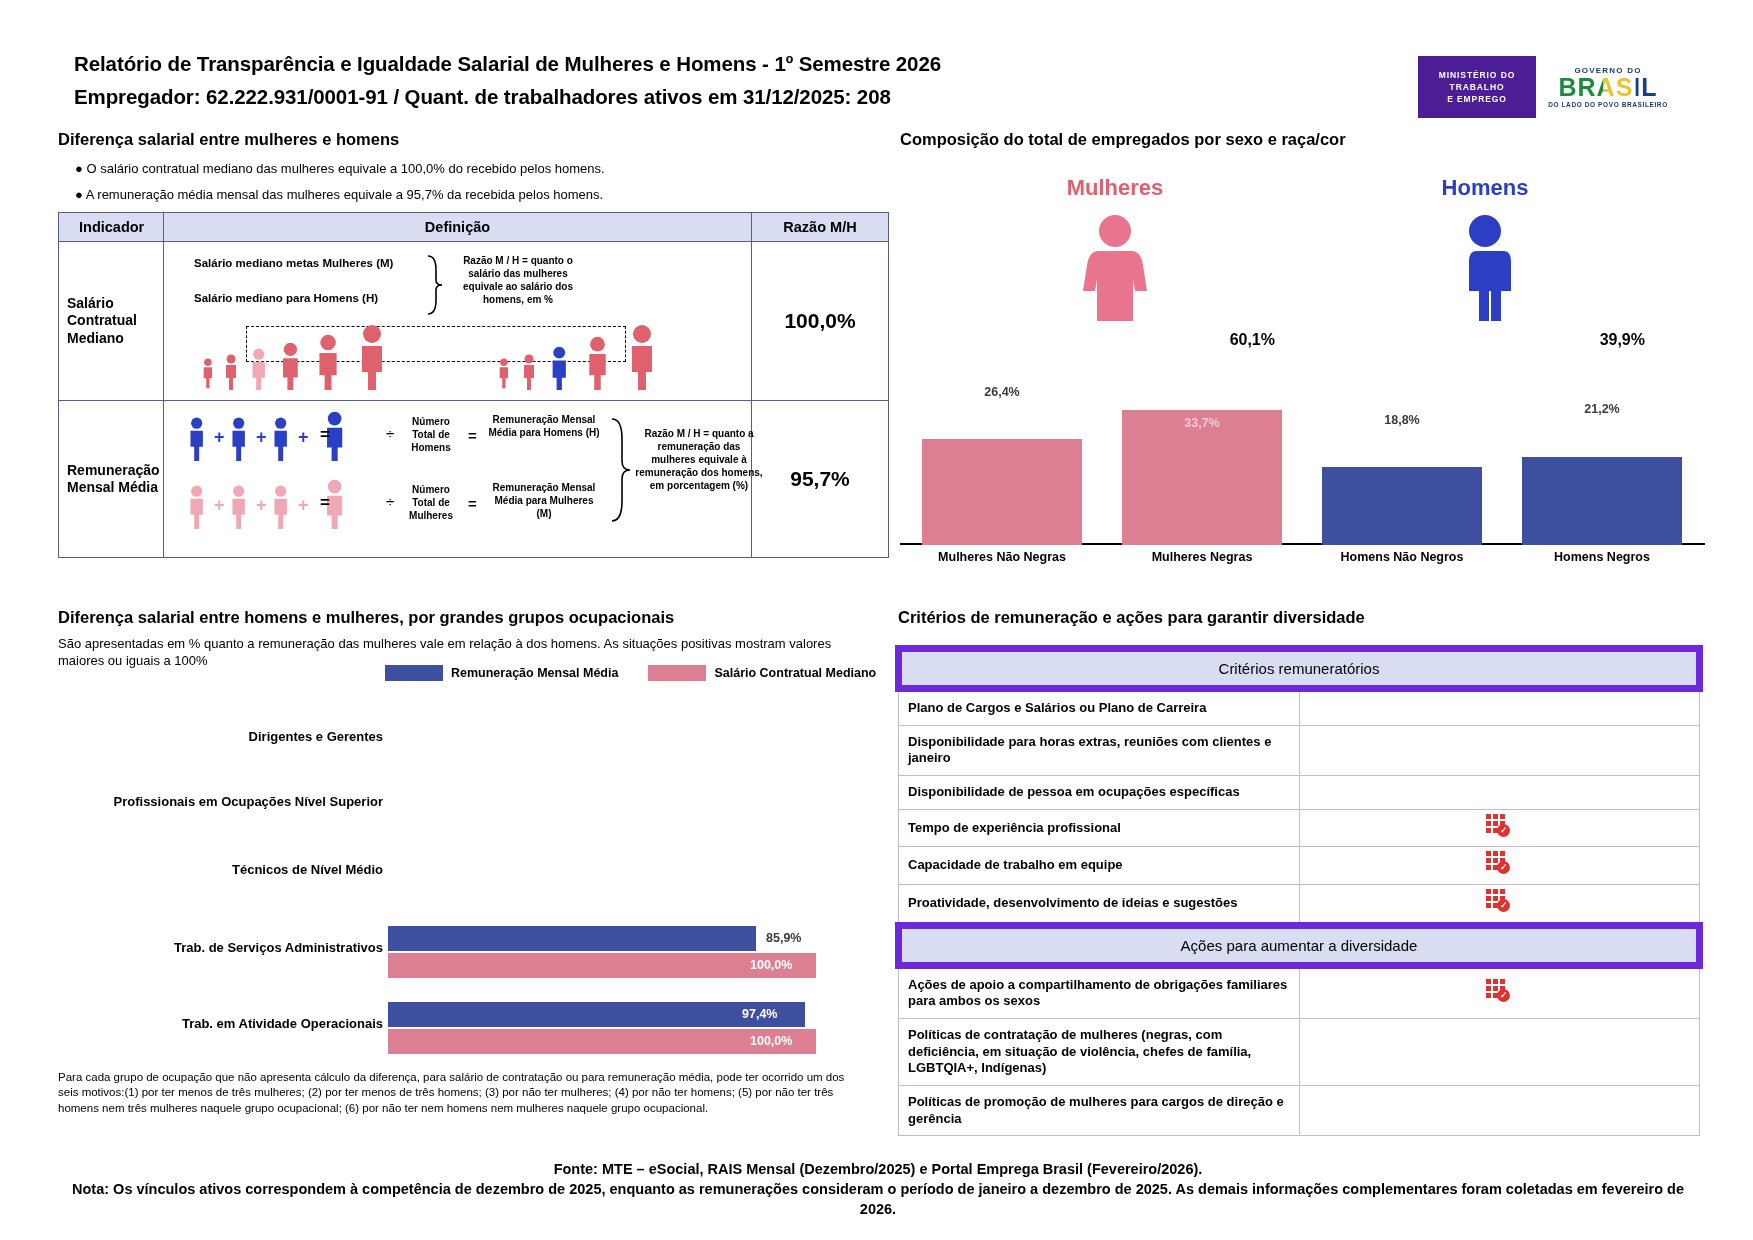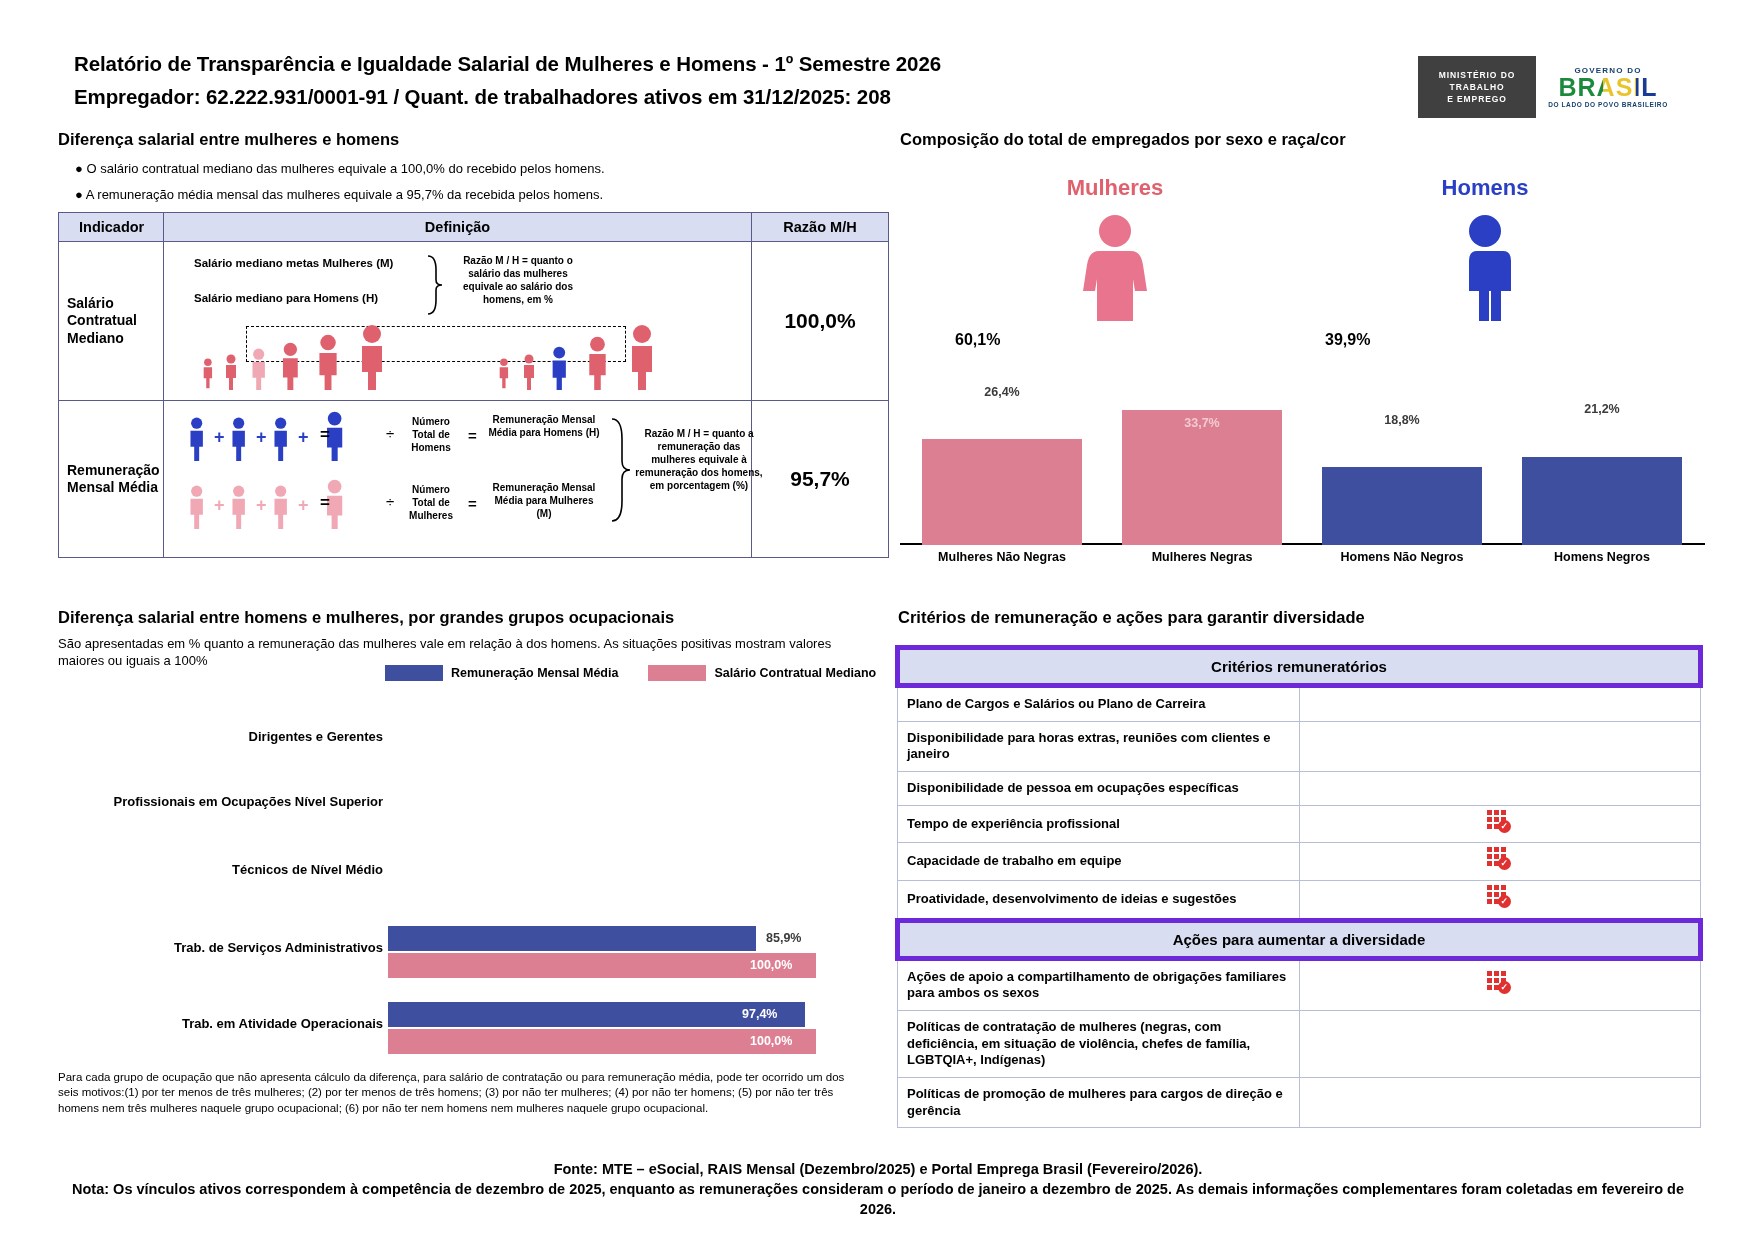--- a/index.html
+++ b/index.html
@@ -45,21 +45,21 @@
 
   .gov-logos {
     position: absolute;
     top: 56px;
     left: 1418px;
     display: flex;
     align-items: stretch;
     height: 62px;
   }
   .logo-mte {
-    background: #404040;
+    background: #4c1d95;
     color: #ffffff;
     width: 118px;
     display: flex;
     flex-direction: column;
     align-items: center;
     justify-content: center;
     font-size: 8.5px;
     font-weight: bold;
     letter-spacing: 0.9px;
     line-height: 1.45;
@@ -176,21 +176,21 @@
     width: 810px;
   }
   .sexo-title {
     font-size: 22px;
     font-weight: bold;
     text-align: center;
   }
   .pct-big {
     font-size: 16px;
     font-weight: bold;
-    text-align: left;
+    text-align: right;
   }
 
   .bar-chart {
     position: absolute;
     left: 900px;
     top: 370px;
     width: 805px;
     height: 175px;
   }
   .bar-col {
@@ -293,23 +293,23 @@
   }
   table.crit td.mark {
     width: 250px;
     text-align: center;
     padding: 4px;
   }
   table.crit td.hdr {
     background: #d9ddf2;
     text-align: center;
     font-size: 15px;
-    font-weight: bold;
+    font-weight: normal;
     padding: 7px;
-    border: 5px solid #6d28d9;
+    border: 7px solid #6d28d9;
   }
 
   .chk {
     display: inline-block;
     width: 26px;
     height: 24px;
     position: relative;
   }
   .chk .sq {
     position: absolute;

